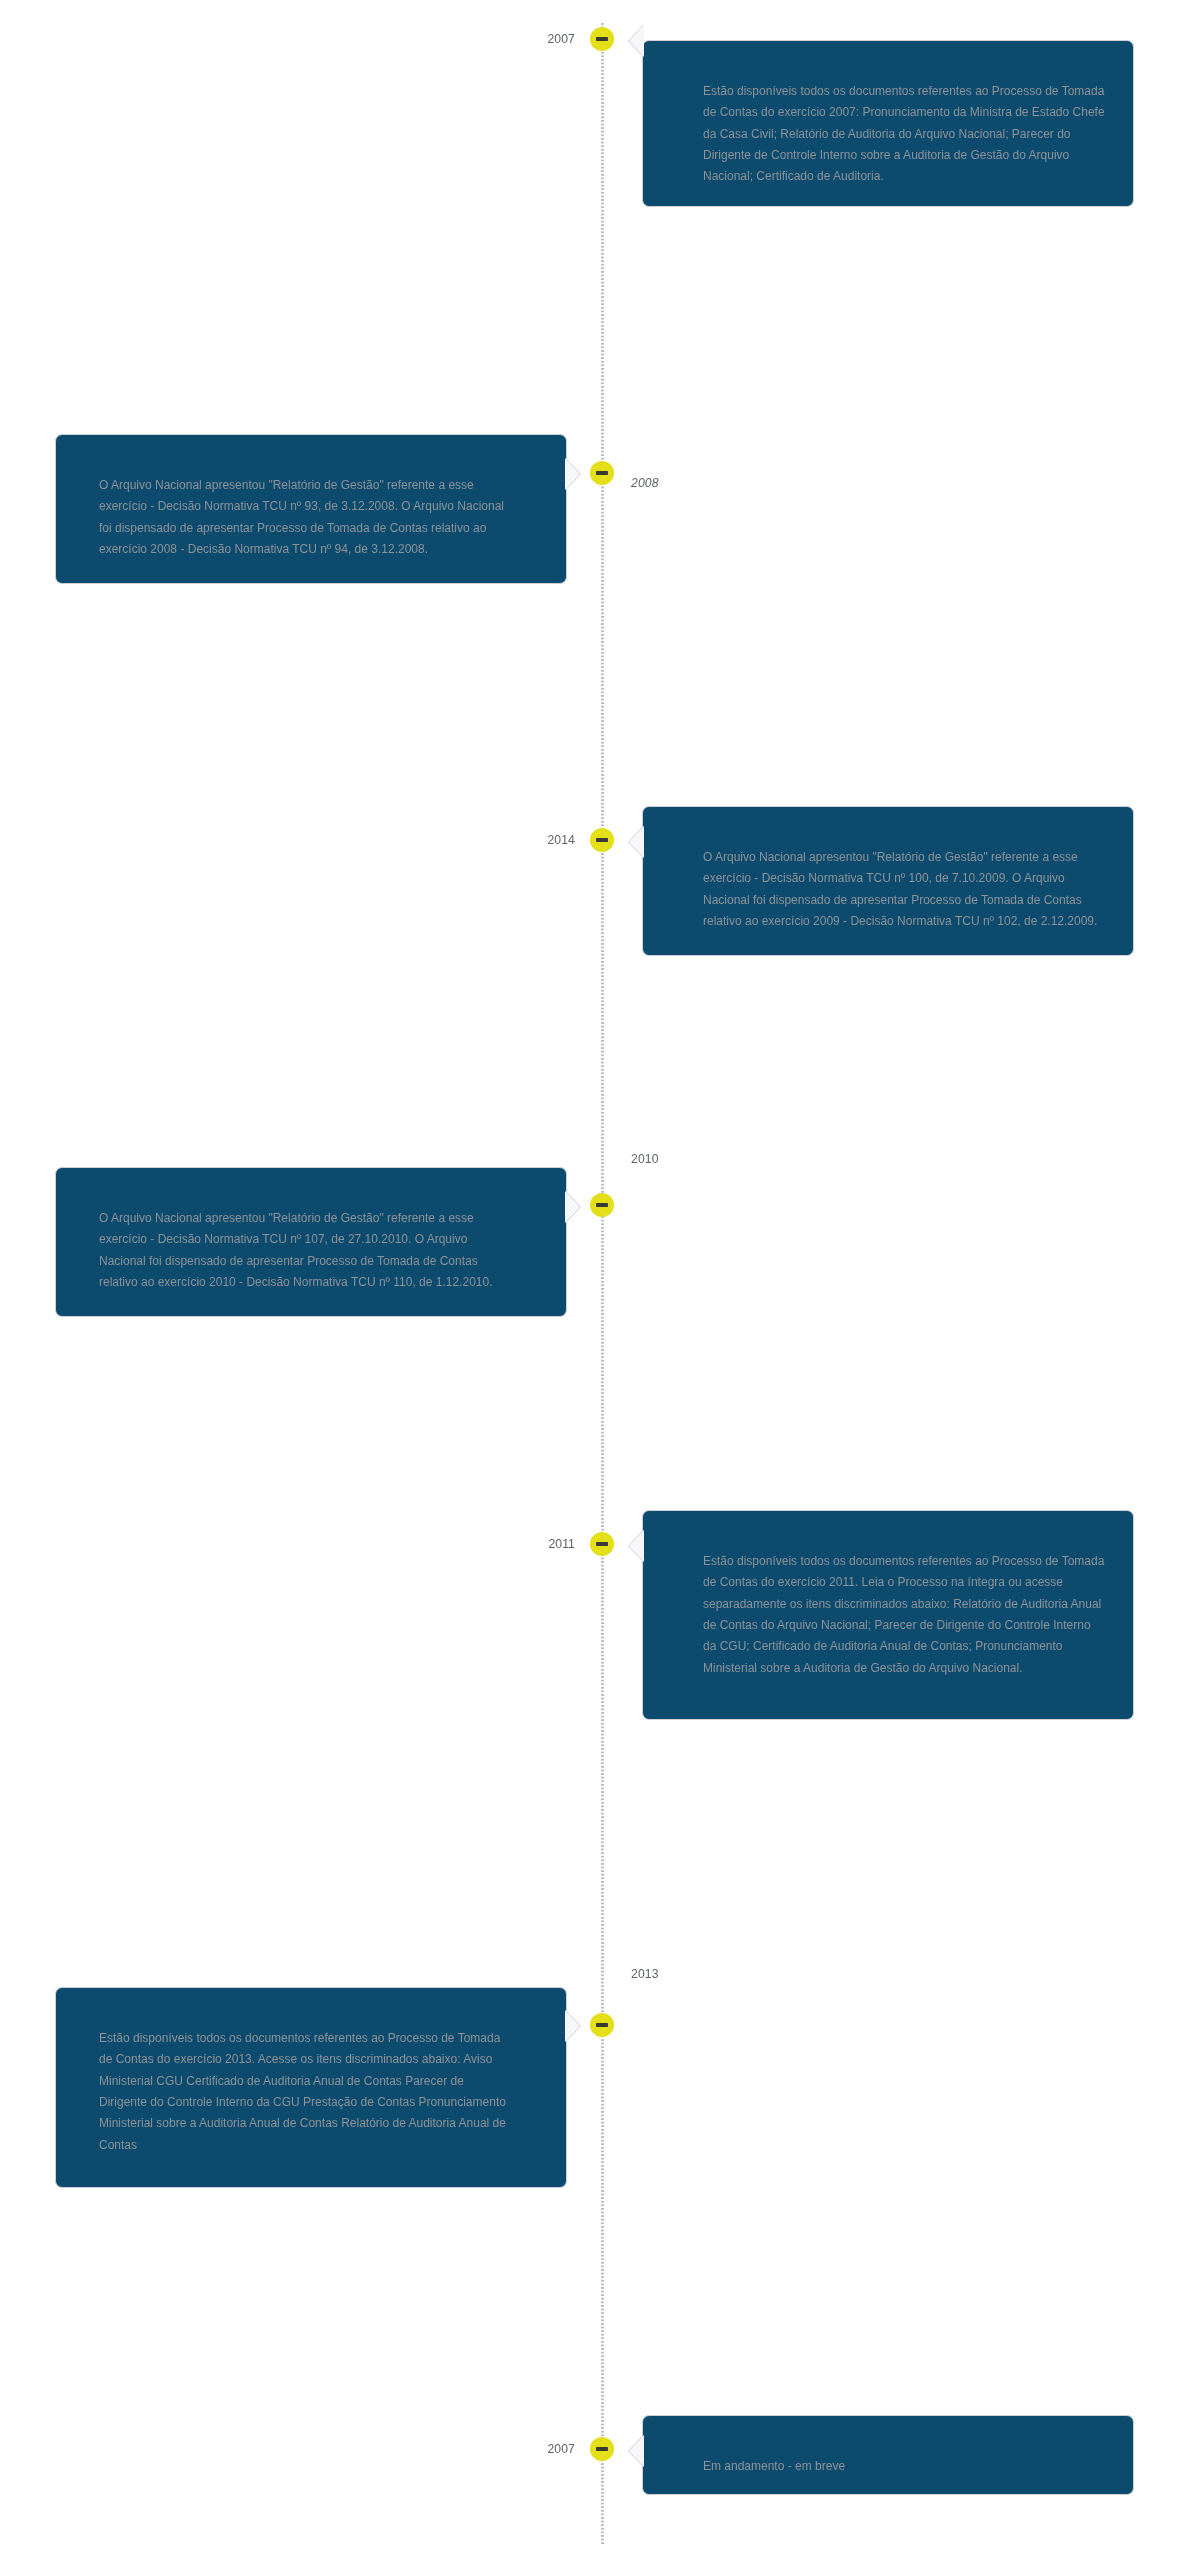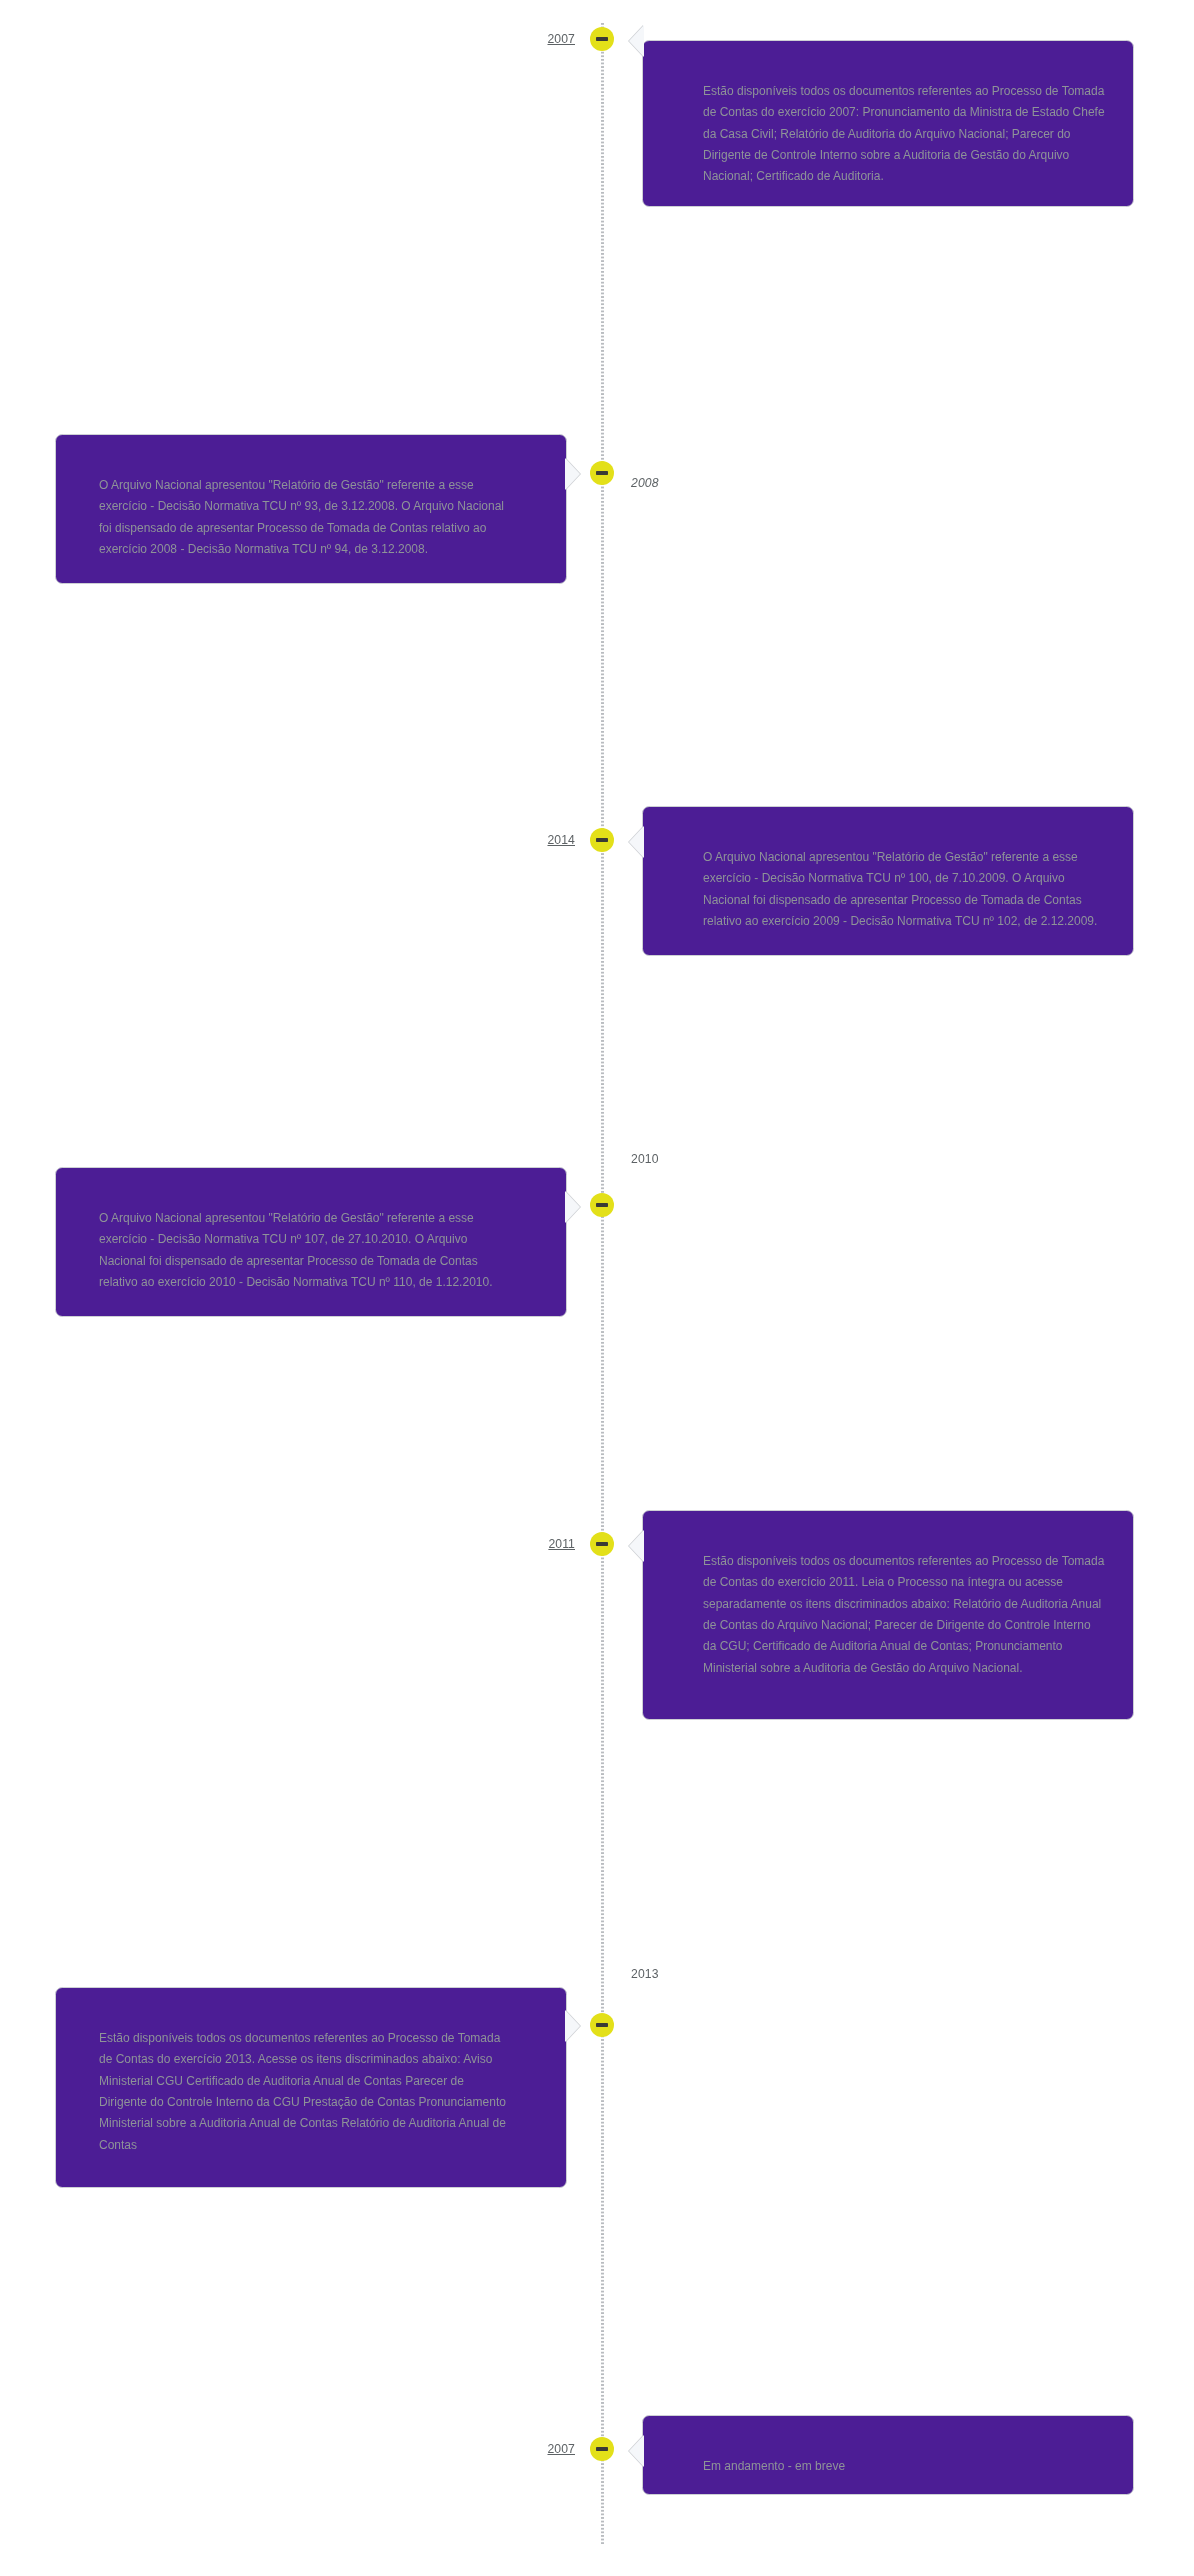--- a/index.html
+++ b/index.html
@@ -73,31 +73,30 @@
     font-size: 12.2px;
     color: #5d6265;
     letter-spacing: 0.1px;
     white-space: nowrap;
     line-height: 24.4px;
     height: 24.4px;
   }
   .year.left-of-marker {
     right: 620px;   
     text-align: right;
-    text-decoration: underline;
   }
   .year.right-of-marker {
     left: 631px;
     text-align: left;
   }
 
   
   .bubble {
     position: absolute;
-    background: #4c1d95;
+    background: #0c4a6e;
     border: 0.7px solid #cdd0d4;
     border-radius: 7.2px;
     color: #8e9398;
     font-size: 12px;
     line-height: 1.78;
   }
   .bubble .text {
     display: block;
     white-space: pre-line;
   }

